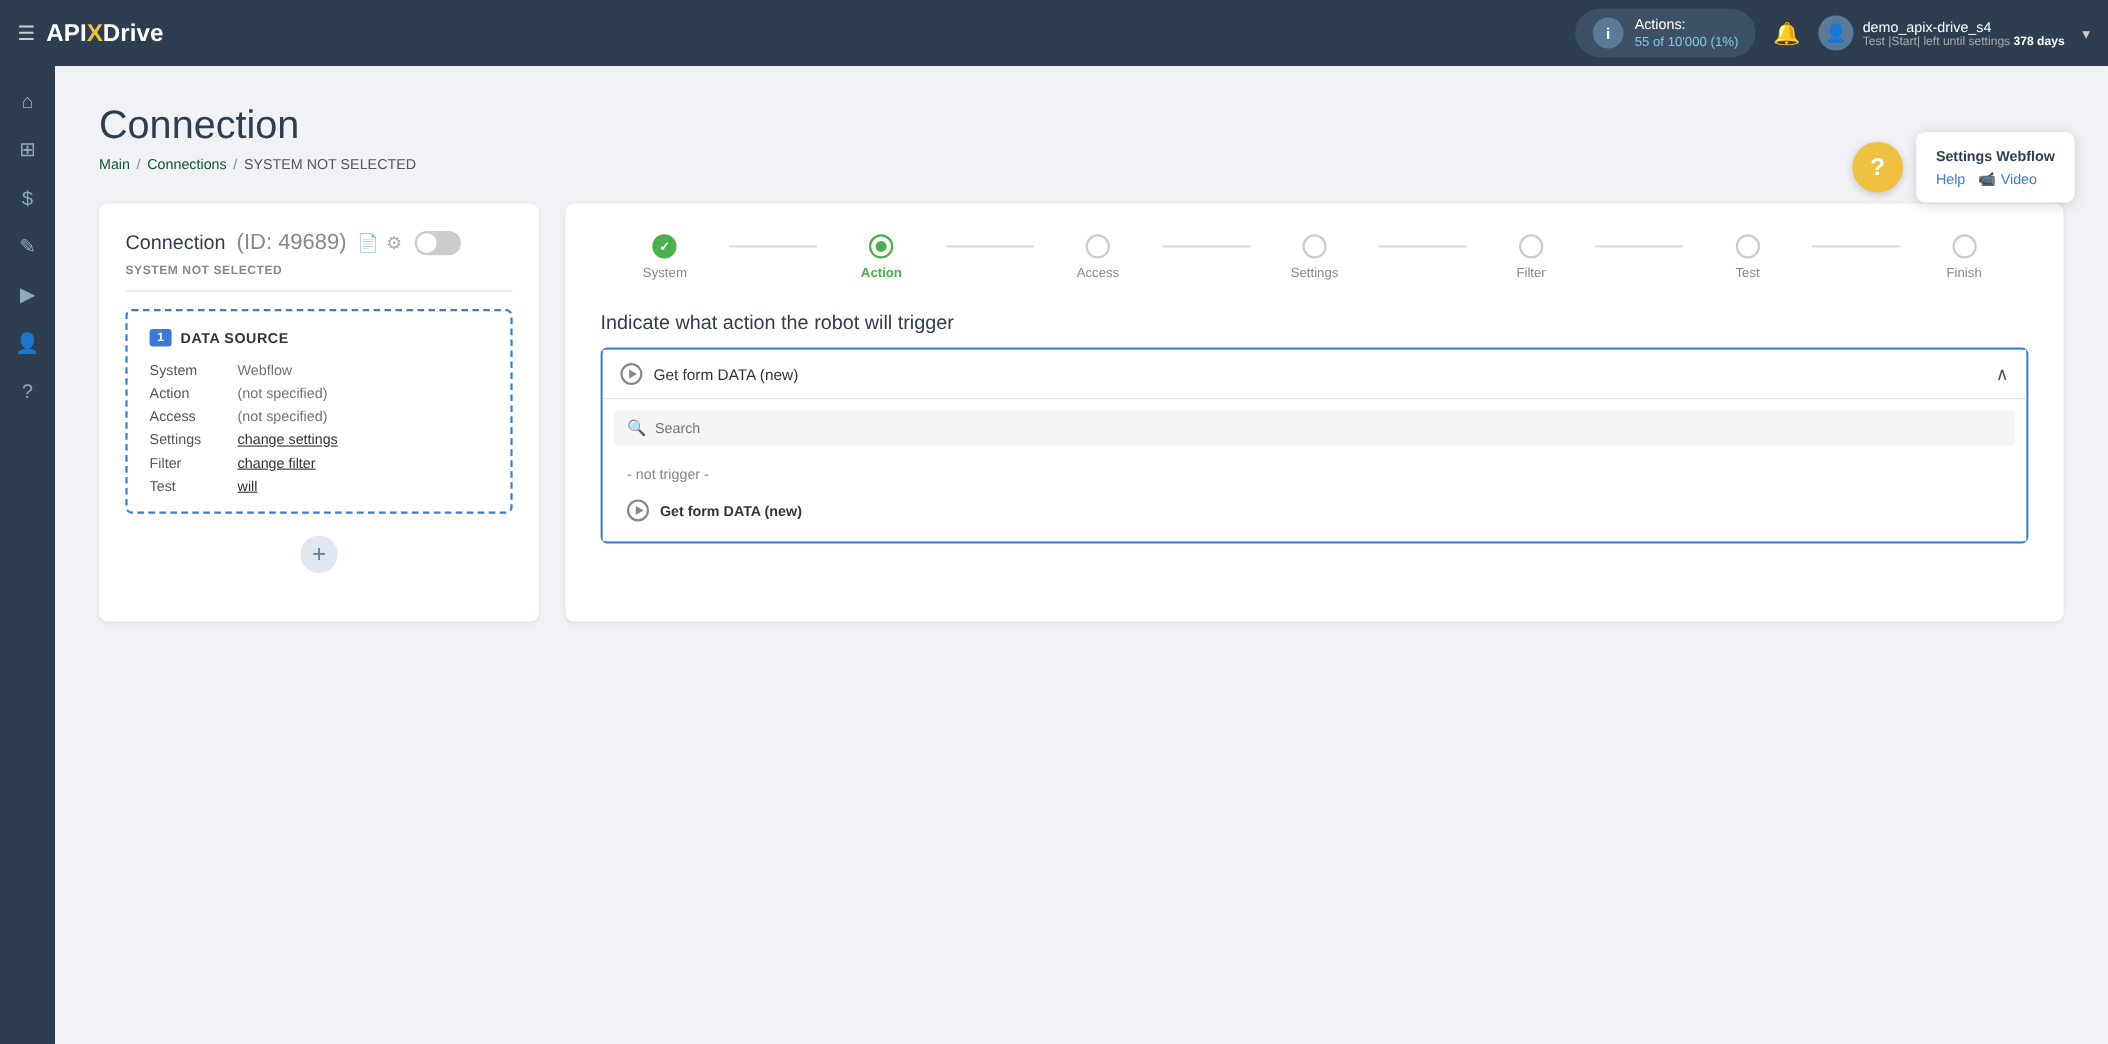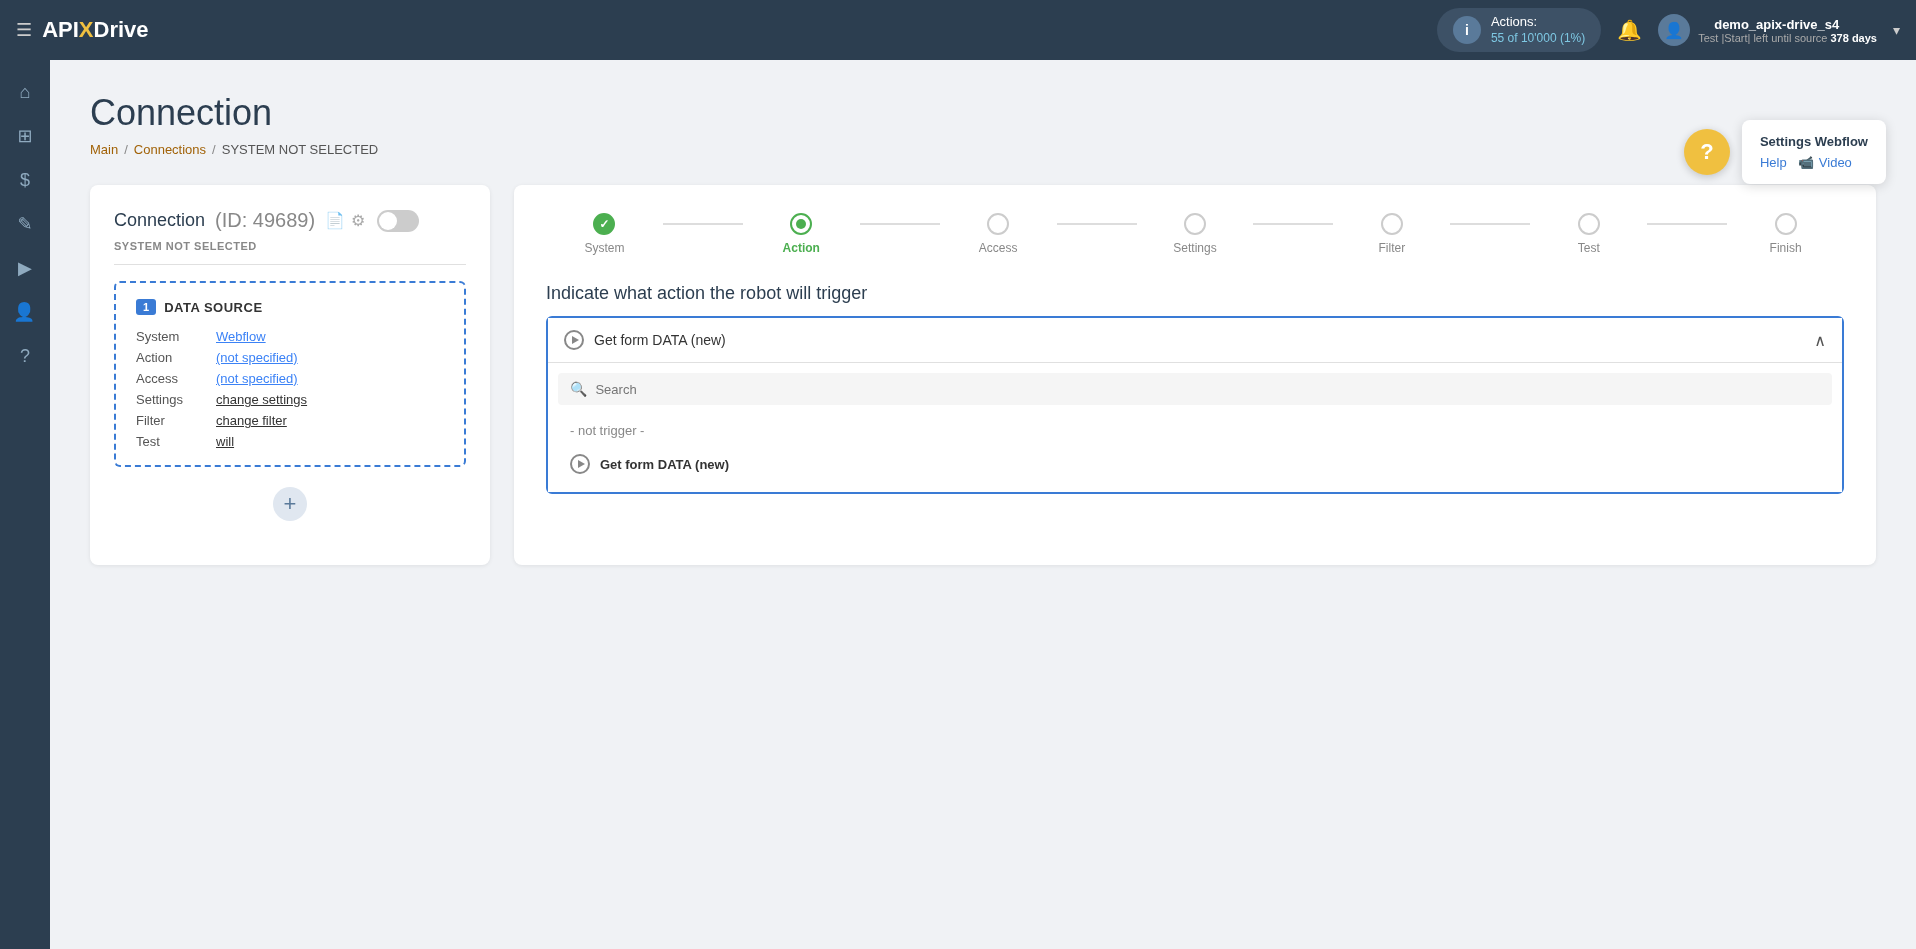--- a/index.html
+++ b/index.html
@@ -48,21 +48,21 @@
     }
     .topnav-user {
       display: flex; align-items: center; gap: 8px; cursor: pointer;
     }
     .user-avatar {
       width: 32px; height: 32px; background: #5a7a9a; border-radius: 50%;
       display: flex; align-items: center; justify-content: center;
       color: white; font-size: 16px;
     }
     .user-info { color: white; font-size: 13px; }
-    .user-info .user-name { font-weight: 700; margin-left: 16px; }
+    .user-info .user-name { font-weight: 400; }
     .user-info .user-plan { font-size: 11px; color: #aaa; }
     .user-info .user-plan strong { color: white; }
     .topnav-chevron { color: #ccc; font-size: 14px; margin-left: 8px; cursor: pointer; }
 
     
     .sidebar {
       position: fixed;
       top: 60px; left: 0; bottom: 0;
       width: 50px;
       background: #2c3e50;
@@ -92,21 +92,21 @@
       font-size: 36px;
       font-weight: 300;
       color: #2c3e50;
       margin-bottom: 8px;
     }
     .breadcrumb {
       display: flex; align-items: center; gap: 6px;
       font-size: 13px; color: #888;
       margin-bottom: 28px;
     }
-    .breadcrumb a { color: #a16207; text-decoration: none; }
+    .breadcrumb a { color: #14532d; text-decoration: none; }
     .breadcrumb-current { color: #555; font-weight: 500; }
 
     
     .cards-row {
       display: flex;
       gap: 24px;
       align-items: flex-start;
     }
 
     
@@ -185,21 +185,21 @@
     }
     .datasource-rows { display: flex; flex-direction: column; gap: 6px; }
     .datasource-row {
       display: grid;
       grid-template-columns: 80px 1fr;
       font-size: 13px;
     }
     .row-label { color: #555; }
     .row-value { color: #3a7bd5; }
     .row-value.plain { color: #333; text-decoration: underline; }
-    .row-value.link { color: #3b82f6; text-decoration: underline; cursor: pointer; }
+    .row-value.link { color: #737373; cursor: pointer; }
 
     .add-btn {
       width: 34px; height: 34px;
       background: #e0e7f0;
       border-radius: 50%;
       display: flex; align-items: center; justify-content: center;
       font-size: 22px;
       color: #5a7a9a;
       cursor: pointer;
       margin: 0 auto;
@@ -387,21 +387,21 @@
     </div>
   </div>
 
   <div class="topnav-bell">🔔</div>
 
   <div class="topnav-user">
     <div class="user-avatar">👤</div>
     <div class="user-info">
       <div class="user-name">demo_apix-drive_s4</div>
       <div class="user-plan">
-        <span>Test |</span><span>Start</span><span>| left until source</span> <strong>378 days</strong>
+        <span>Test |</span><span>Start</span><span>| left until settings</span> <strong>378 days</strong>
       </div>
     </div>
     <span class="topnav-chevron">▾</span>
   </div>
 </nav>
 
 <aside class="sidebar">
   <div class="sidebar-icon">⌂</div>
   <div class="sidebar-icon">⊞</div>
   <div class="sidebar-icon">$</div>

